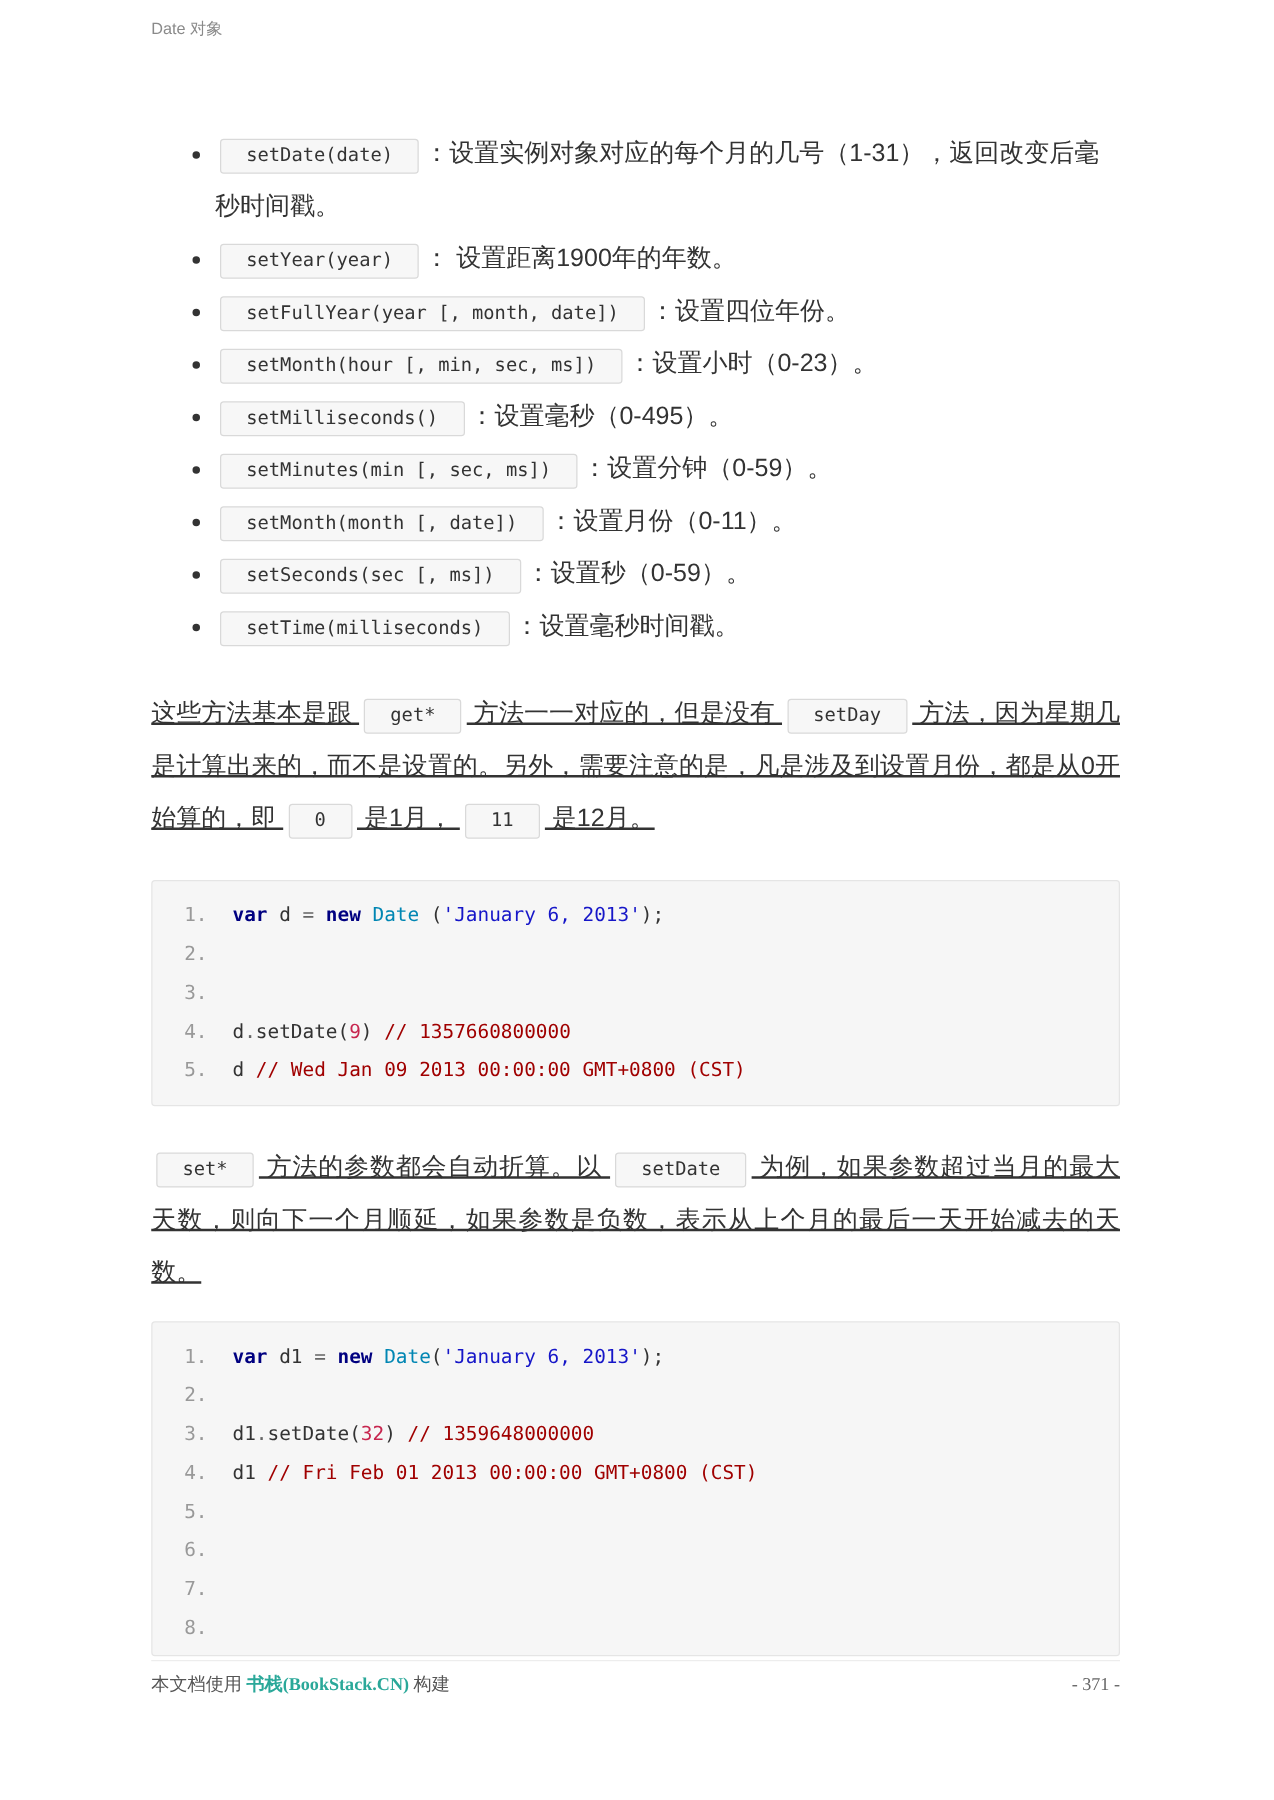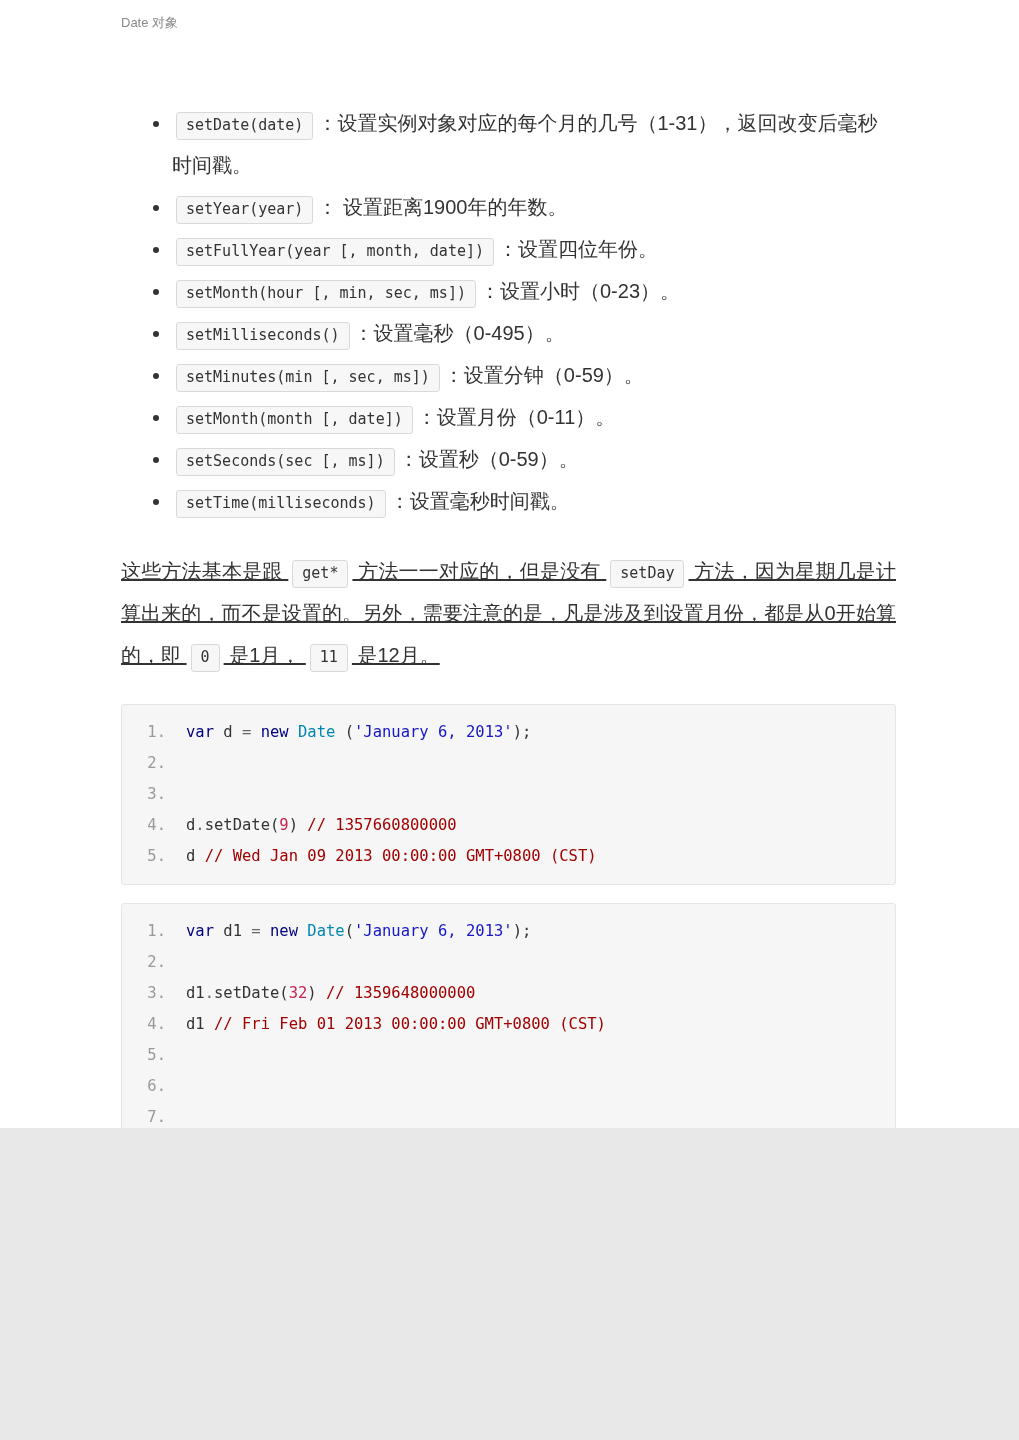--- a/index.html
+++ b/index.html
@@ -1,19 +1,19 @@
 <!DOCTYPE html>
 <html style="--accent-teal: #2aa899; --keyword: #000080; --class-name: #0086b3; --string: #1616c8; --comment: #a00000; --number: #c7254e; --operator: #666666;"><head>
 <meta charset="utf-8">
 <style>
   * { margin:0; padding:0; box-sizing:border-box; }
   html,body { background:#e8e8e8; }
   .page {
     position:relative;
-    width:1019px; height:1128px;
+    width:1019px; height:1440px;
     margin:0 auto;
     background:#ffffff;
     overflow:hidden;
     font-family:"Liberation Sans","DejaVu Sans",sans-serif;
     color:#333;
   }
   .content { padding:0 123px 0 121px; }
   .doc-header {
     padding-top:14px;
     font-size:13px;
@@ -30,21 +30,21 @@
   }
   .method-list li { padding-left:0; }
   .chip {
     display:inline-block;
     font-family:"DejaVu Sans Mono","Liberation Mono",monospace;
     font-size:15px;
     line-height:1.45;
     background:#f7f7f7;
     border:1px solid #d9d9d9;
     border-radius:3px;
-    padding:2px 9px;
+    padding:2px 20px;
     color:#333;
     margin:0 4px;
     white-space:nowrap;
     vertical-align:baseline;
   }
   .para {
     margin:28px 0 0;
     font-size:20px;
     line-height:42px;
     color:#333;
@@ -65,21 +65,21 @@
   }
   .code-block.second { margin-top:18px; padding-bottom:6px; }
   .code-line { display:flex; white-space:pre; min-height:31px; }
   .line-num {
     flex:none;
     width:44px;
     text-align:right;
     color:#999;
   }
   .line-code { padding-left:20px; }
-  .tok-kw  { color:var(--keyword,#000080); font-weight:normal; }
+  .tok-kw  { color:var(--keyword,#000080); font-weight:bold; }
   .tok-cls { color:var(--class-name,#0086b3); }
   .tok-str { color:var(--string,#1616c8); }
   .tok-com { color:var(--comment,#a00000); }
   .tok-num { color:var(--number,#c7254e); }
   .tok-op  { color:var(--operator,#666666); }
   .doc-footer {
     position:absolute;
     left:121px; right:123px;
     top:1328px;
     border-top:1px solid #ededed;
@@ -125,27 +125,34 @@
     <p class="para"><span>这些方法基本是跟 </span><code class="chip">get*</code><span> 方法一一对应的，但是没有 </span><code class="chip">setDay</code><span> 方法，因为星期几是计算出来的，而不是设置的。另外，需要注意的是，凡是涉及到设置月份，都是从0开始算的，即 </span><code class="chip">0</code><span> 是1月， </span><code class="chip">11</code><span> 是12月。</span></p>
 
     <div class="code-block">
         <div class="code-line"><span class="line-num">1.</span><span class="line-code"><span class="tok-kw">var</span><span> d </span><span class="tok-op">=</span><span> </span><span class="tok-kw">new</span><span> </span><span class="tok-cls">Date</span><span> (</span><span class="tok-str">'January 6, 2013'</span><span>);</span></span></div>
         <div class="code-line"><span class="line-num">2.</span><span class="line-code"></span></div>
         <div class="code-line"><span class="line-num">3.</span></div>
         <div class="code-line"><span class="line-num">4.</span><span class="line-code"><span>d</span><span class="tok-op">.</span><span>setDate(</span><span class="tok-num">9</span><span>) </span><span class="tok-com">// 1357660800000</span></span></div>
         <div class="code-line"><span class="line-num">5.</span><span class="line-code"><span>d </span><span class="tok-com">// Wed Jan 09 2013 00:00:00 GMT+0800 (CST)</span></span></div>
       </div>
 
+    <p class="para"><code class="chip">set*</code><span> 方法的参数都会自动折算。以 </span><code class="chip">setDate</code><span> 为例，如果参数超过当月的最大天数，则向下一个月顺延，如果参数是负数，表示从上个月的最后一天开始减去的天数。</span></p>
 
     <div class="code-block second">
         <div class="code-line"><span class="line-num">1.</span><span class="line-code"><span class="tok-kw">var</span><span> d1 </span><span class="tok-op">=</span><span> </span><span class="tok-kw">new</span><span> </span><span class="tok-cls">Date</span><span>(</span><span class="tok-str">'January 6, 2013'</span><span>);</span></span></div>
         <div class="code-line"><span class="line-num">2.</span><span class="line-code"></span></div>
         <div class="code-line"><span class="line-num">3.</span><span class="line-code"><span>d1</span><span class="tok-op">.</span><span>setDate(</span><span class="tok-num">32</span><span>) </span><span class="tok-com">// 1359648000000</span></span></div>
         <div class="code-line"><span class="line-num">4.</span><span class="line-code"><span>d1 </span><span class="tok-com">// Fri Feb 01 2013 00:00:00 GMT+0800 (CST)</span></span></div>
         <div class="code-line"><span class="line-num">5.</span><span class="line-code"></span></div>
         <div class="code-line"><span class="line-num">6.</span></div>
         <div class="code-line"><span class="line-num">7.</span><span class="line-code"></span></div>
         <div class="code-line"><span class="line-num">8.</span></div>
       </div>
 
   </div>
 
+  <div class="doc-footer">
+    <div class="footer-left">
+      <span>本文档使用 </span><a class="footer-link">书栈(BookStack.CN)</a><span> 构建</span>
+    </div>
+    <div class="footer-right">- 371 -</div>
+  </div>
 </div>
 
 </body></html>

